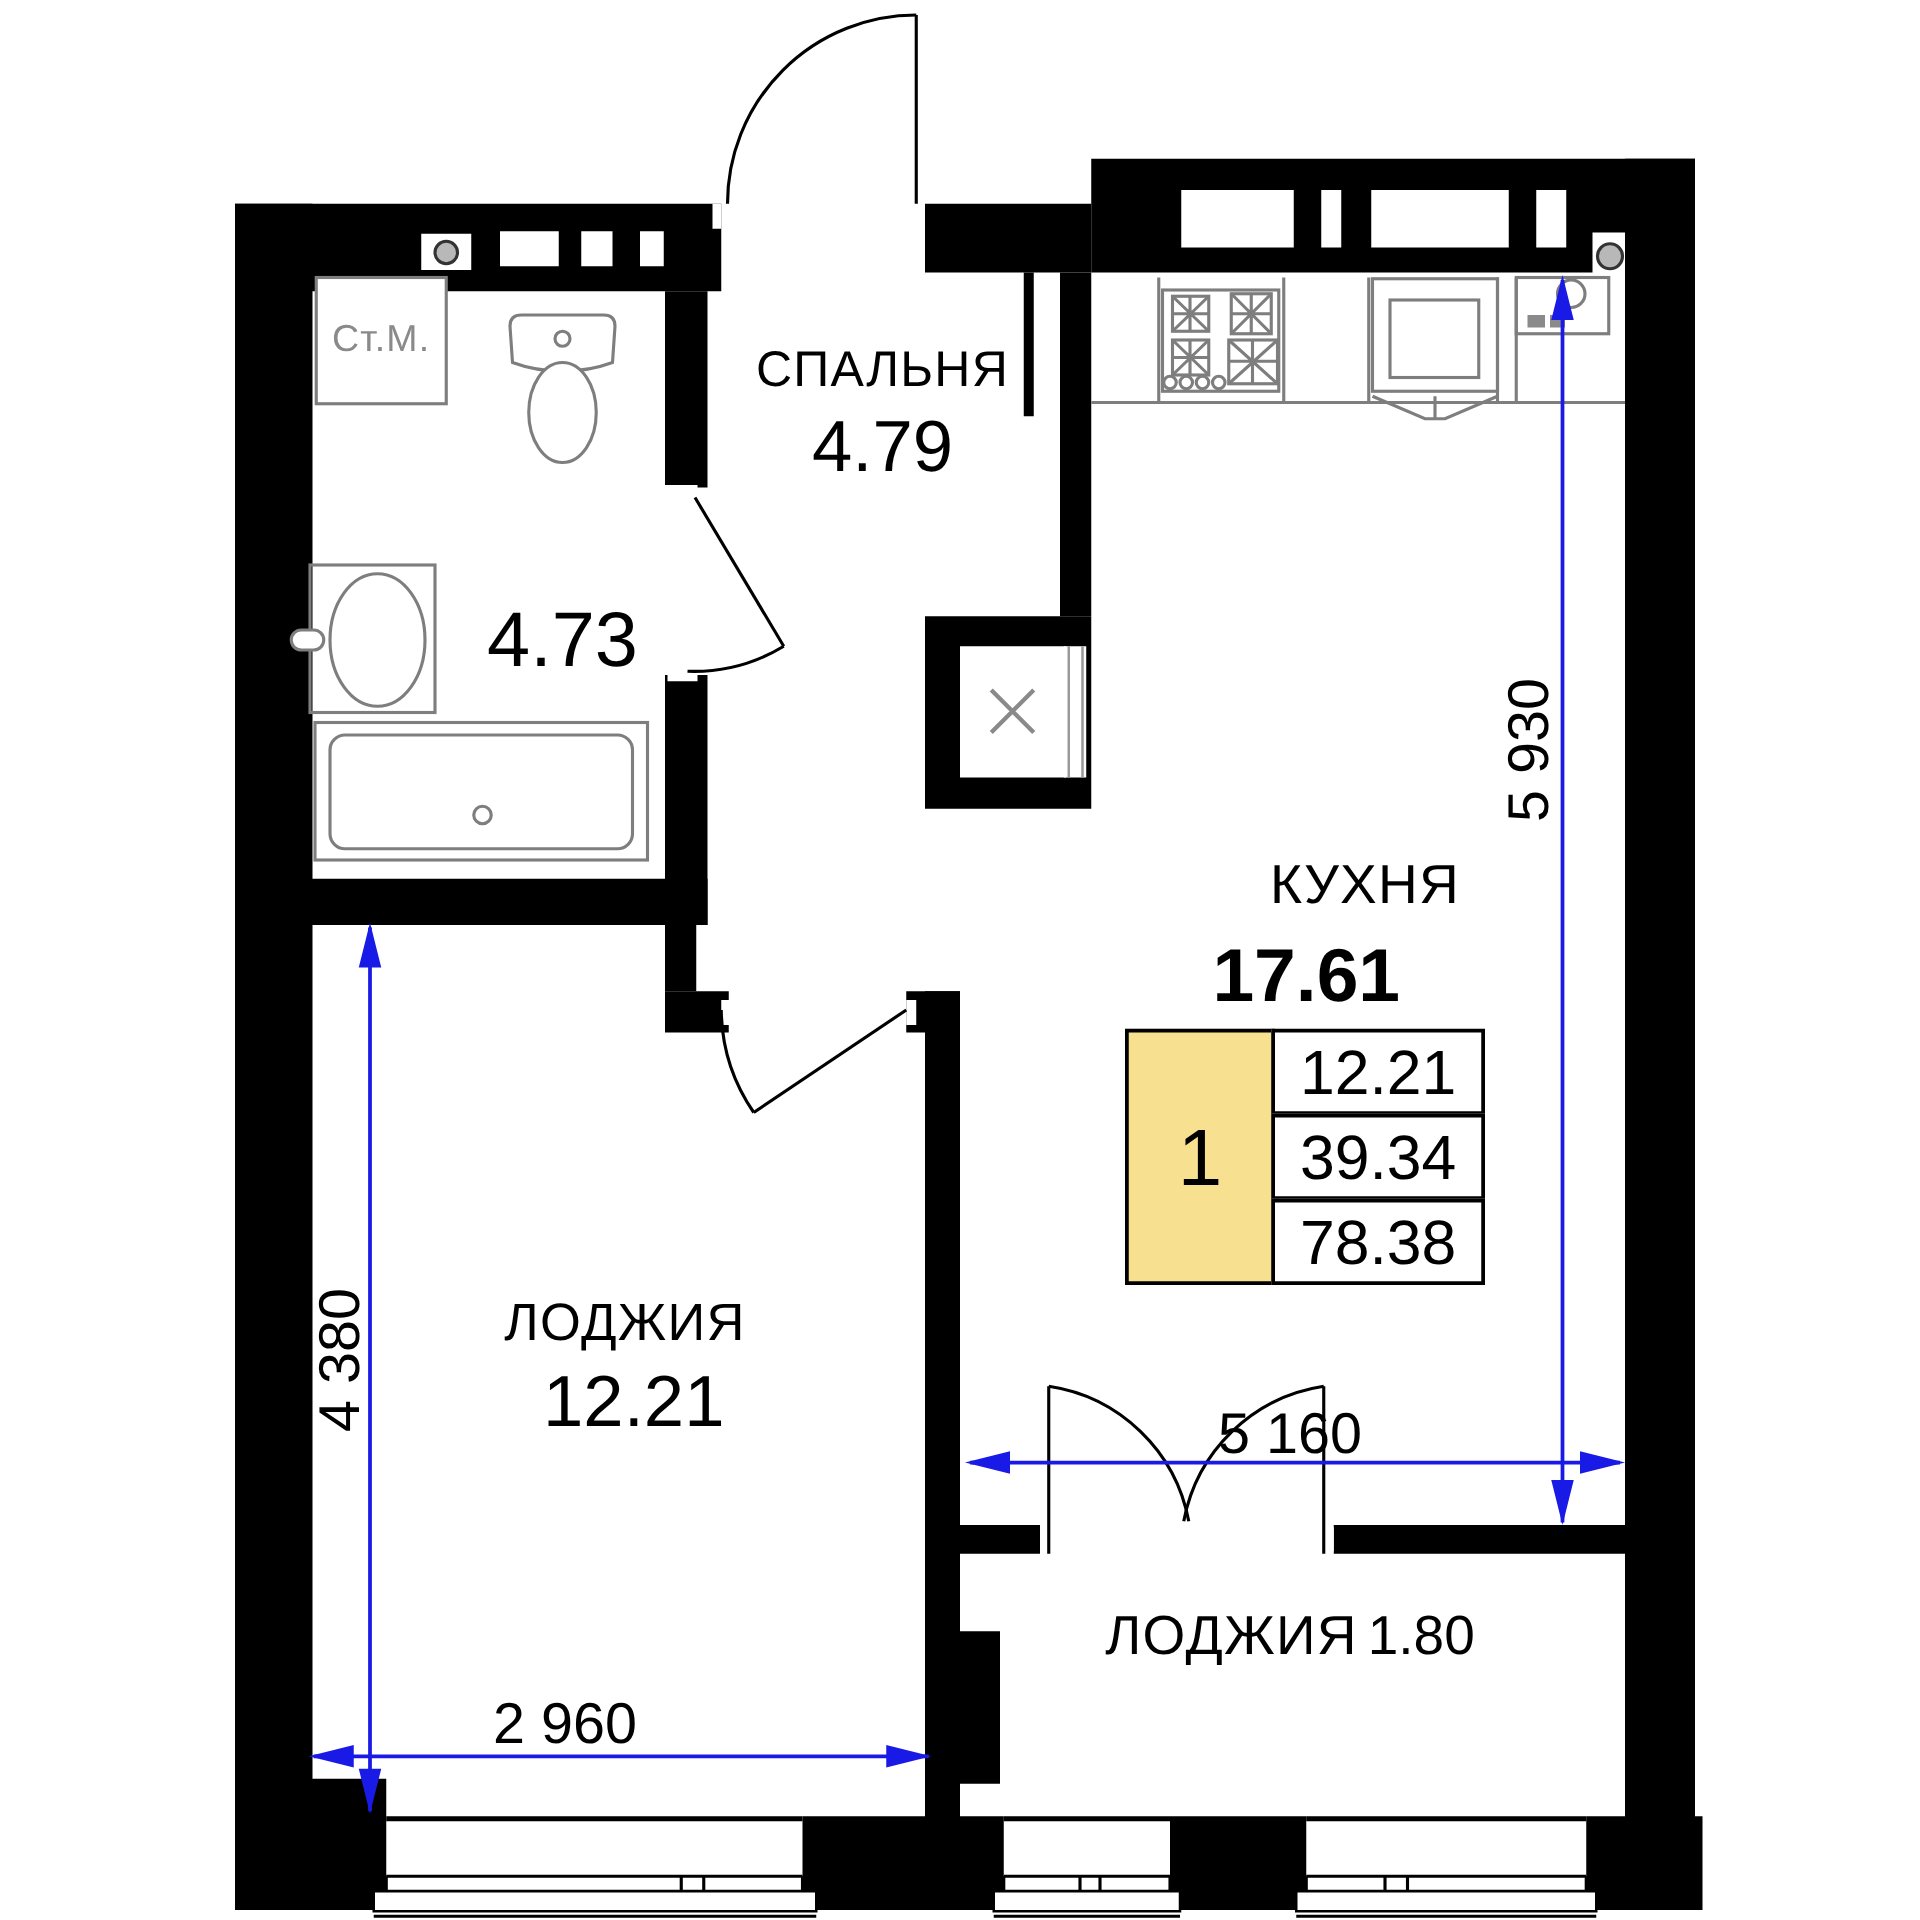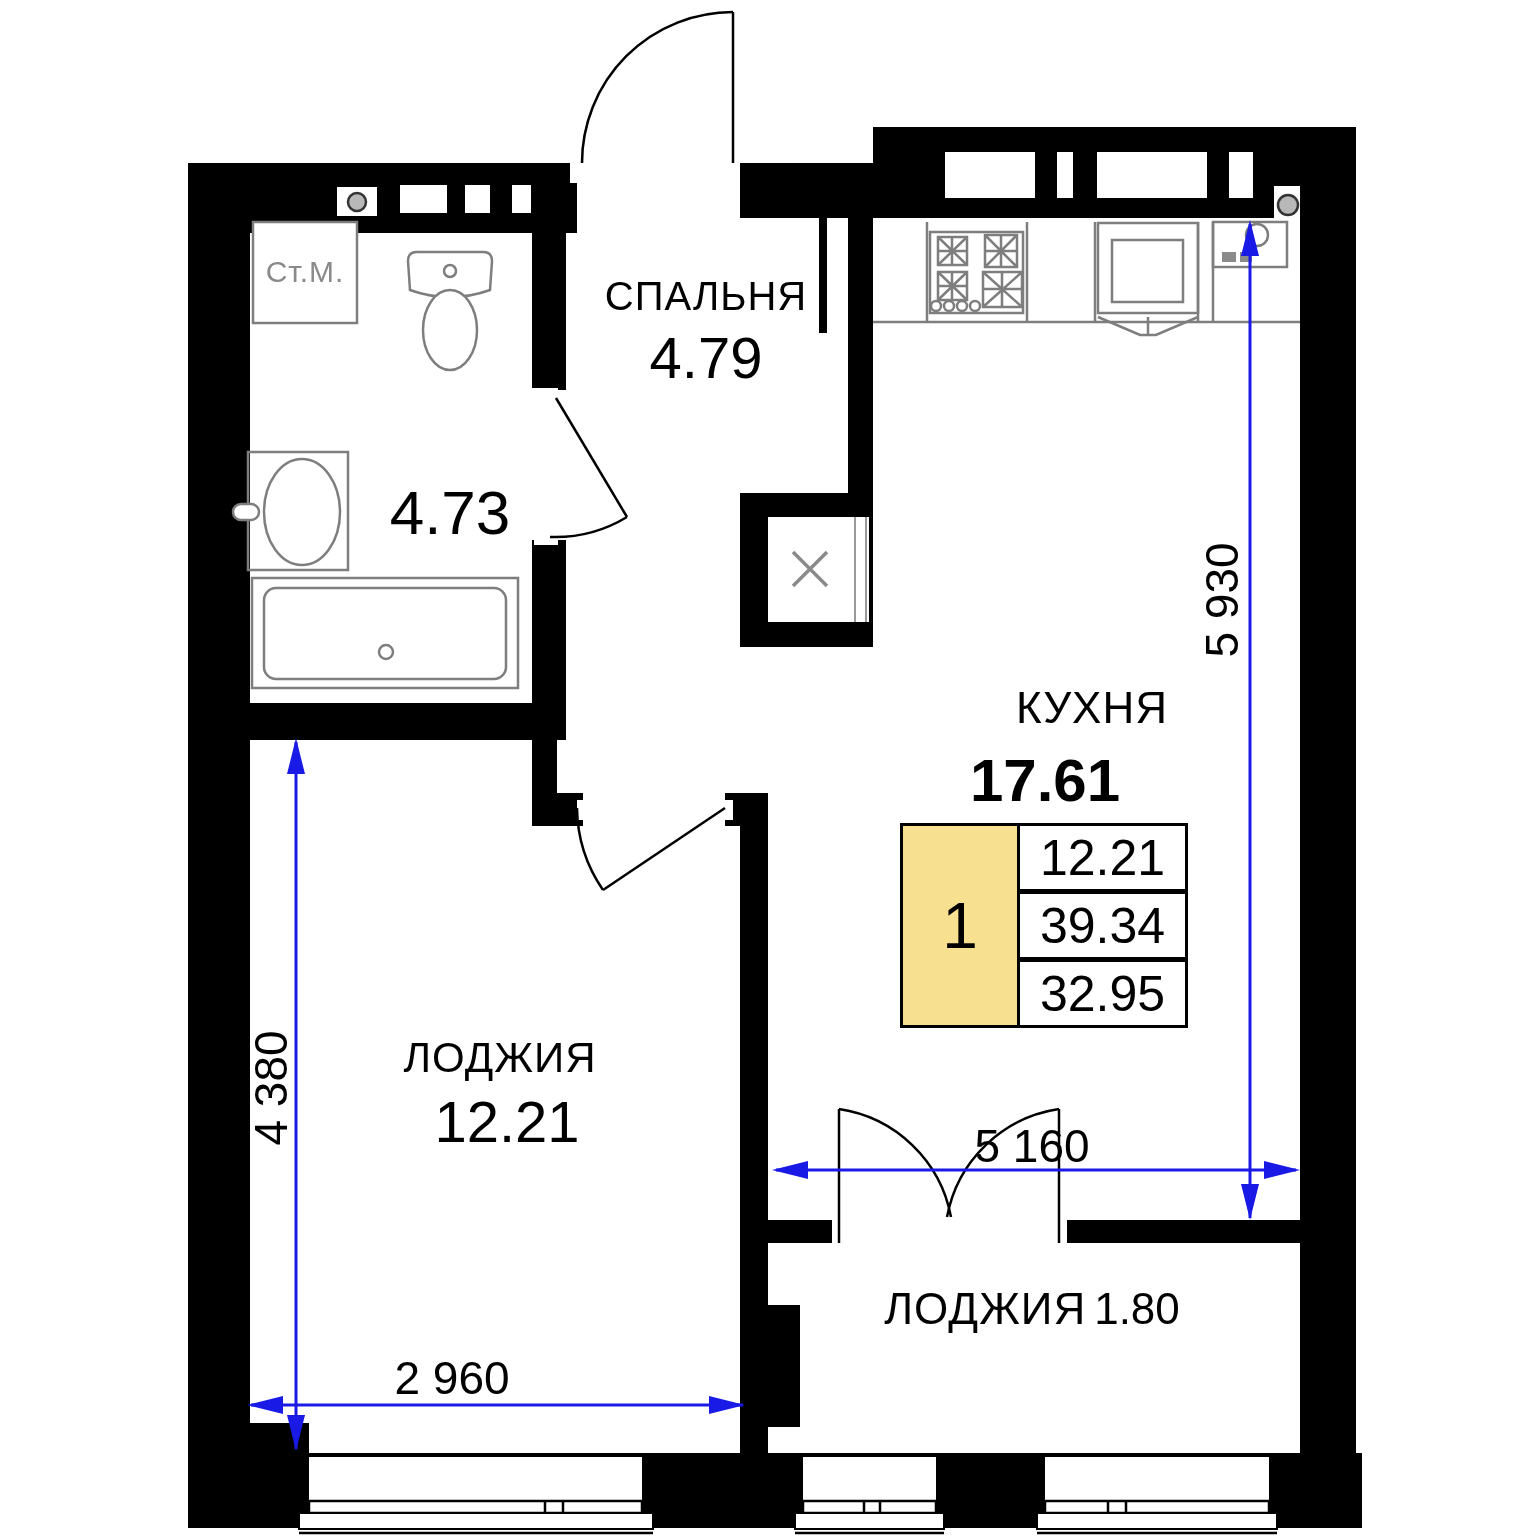--- a/index.html
+++ b/index.html
@@ -224,15 +224,15 @@
   </div>
 
   <div class="lbl dim-text v" style="left:1222px;top:600px;">5 930</div>
   <div class="lbl dim-text v" style="left:271px;top:1088px;">4 380</div>
   <div class="lbl dim-text" style="left:1032px;top:1146px;">5 160</div>
   <div class="lbl dim-text" style="left:452px;top:1378px;">2 960</div>
 
   <div class="lg-yellow" style="left:900px;top:823px;width:114px;height:199px;">1</div>
   <div class="lg-cell" style="left:1017px;top:823px;width:165px;height:63px;">12.21</div>
   <div class="lg-cell" style="left:1017px;top:891px;width:165px;height:63px;">39.34</div>
-  <div class="lg-cell" style="left:1017px;top:959px;width:165px;height:63px;">32.95</div>
+  <div class="lg-cell" style="left:1017px;top:959px;width:165px;height:63px;">78.38</div>
 
 </div>
 
 </body></html>

